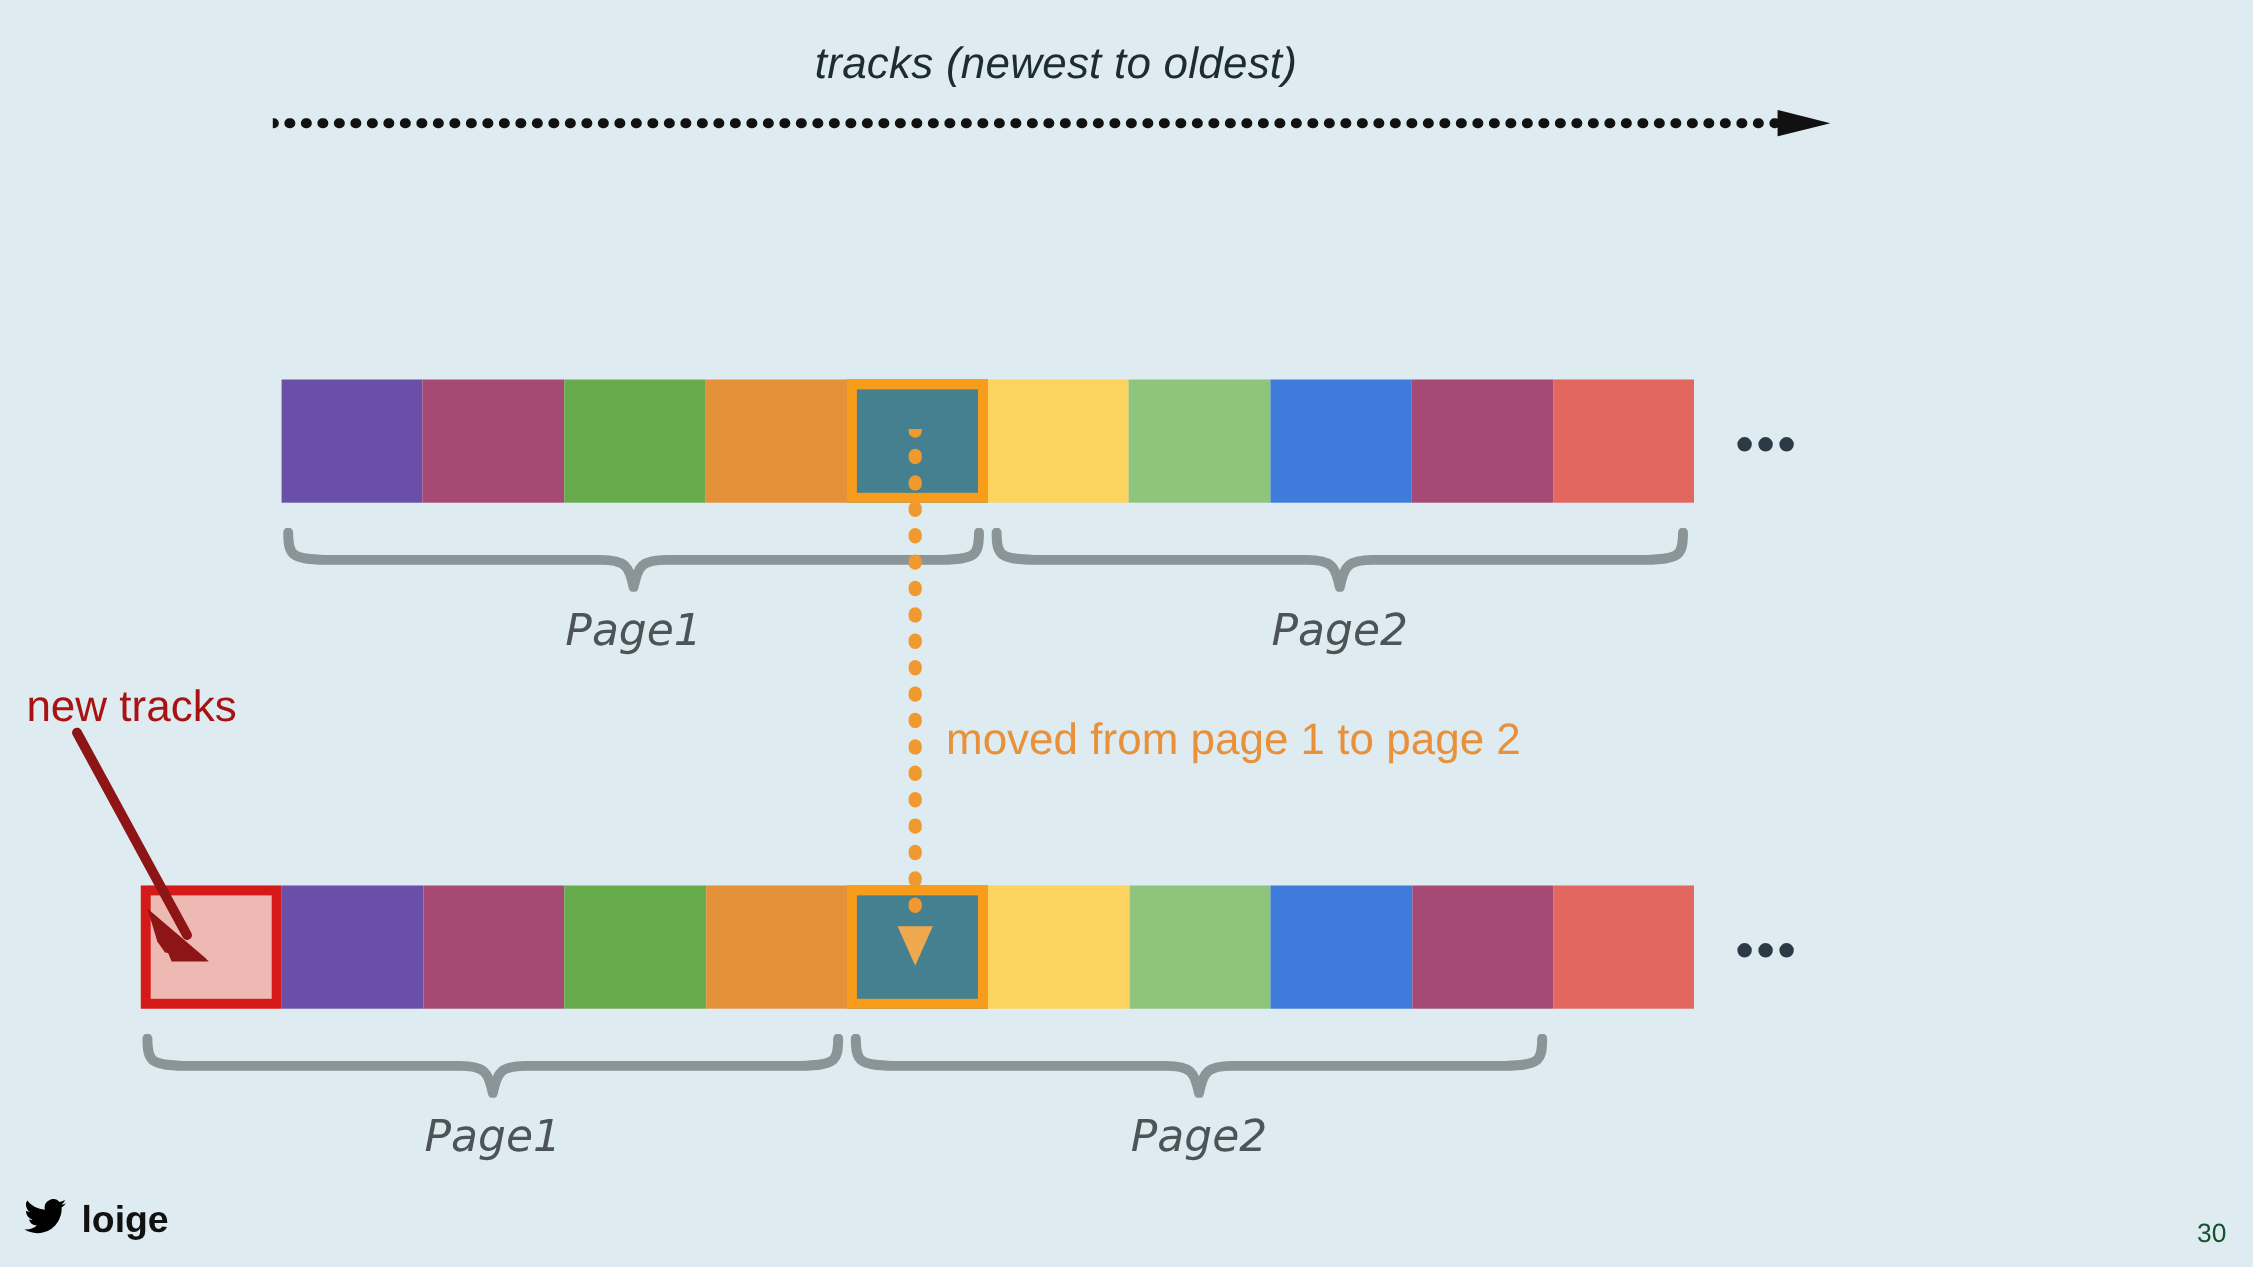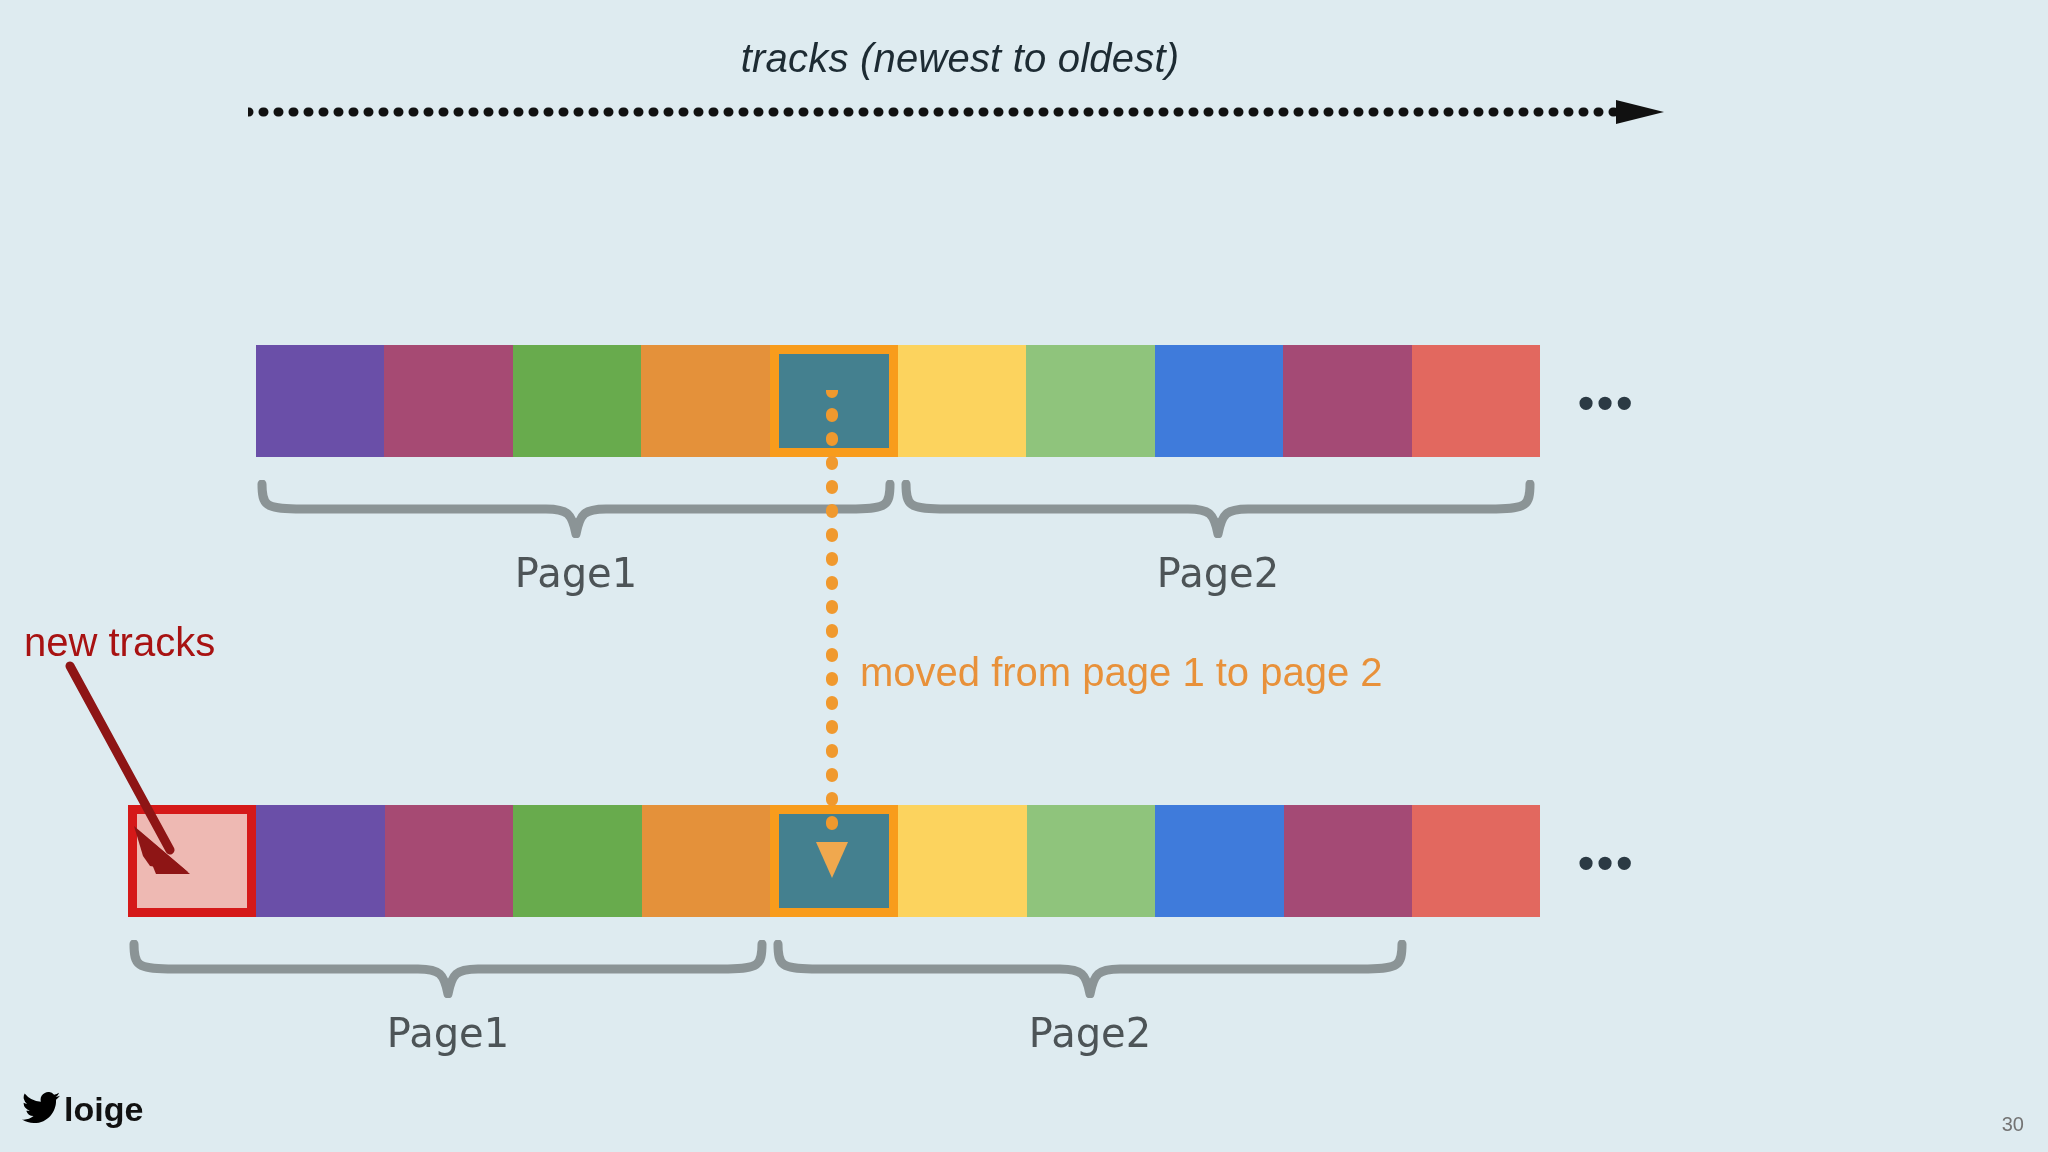--- a/index.html
+++ b/index.html
@@ -76,20 +76,21 @@
 
   
   .brace {
     position: absolute;
     height: 58px;
   }
   .brace svg { display: block; width: 100%; height: 100%; }
 
   .page-label {
     position: absolute;
+    font-style: italic;
     font-size: 40px;
     color: #4d5457;
     text-align: center;
     font-family: "DejaVu Sans", sans-serif;
   }
 
   
   .new-track-label {
     position: absolute;
     left: 24px;
@@ -119,34 +120,34 @@
     width: 40px;
     height: 490px;
   }
 
   
   .footer-handle {
     position: absolute;
     left: 22px;
     top: 1090px;
     display: flex;
-    align-items: center;
-    gap: 4px;
+    align-items: flex-start;
+    gap: 14px;
   }
   .footer-handle .handle-text {
     font-size: 34px;
     font-weight: 700;
     color: #111111;
   }
   .page-number {
     position: absolute;
     right: 24px;
     bottom: 16px;
-    font-size: 20px;
-    color: #737373;
+    font-size: 24px;
+    color: #14532d;
     margin-top: 24px;
   }
 </style>
 </head>
 <body>
 
 <div class="slide">
 
   <div class="timeline-title">tracks (newest to oldest)</div>
 

